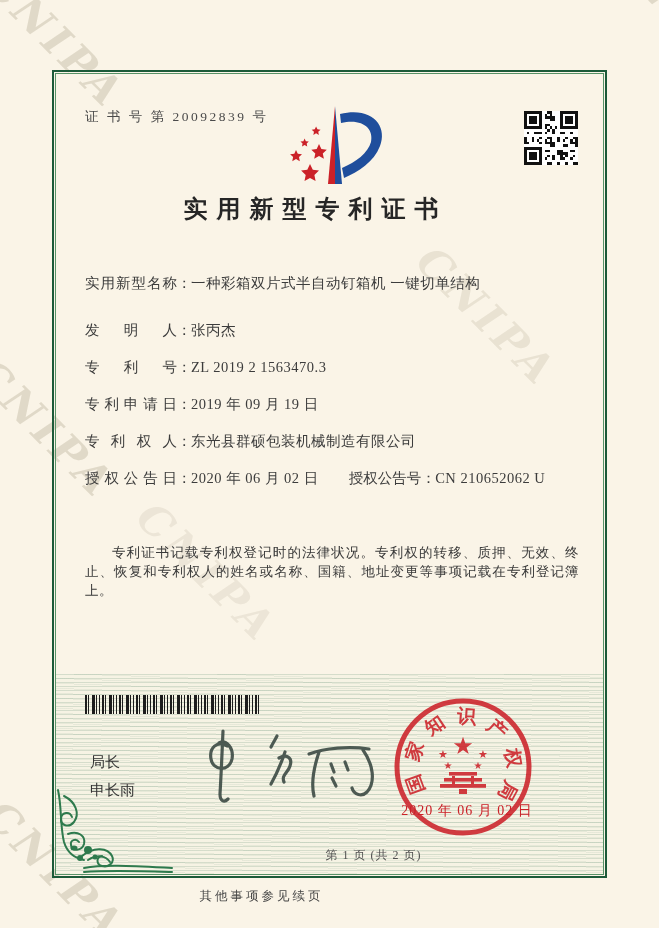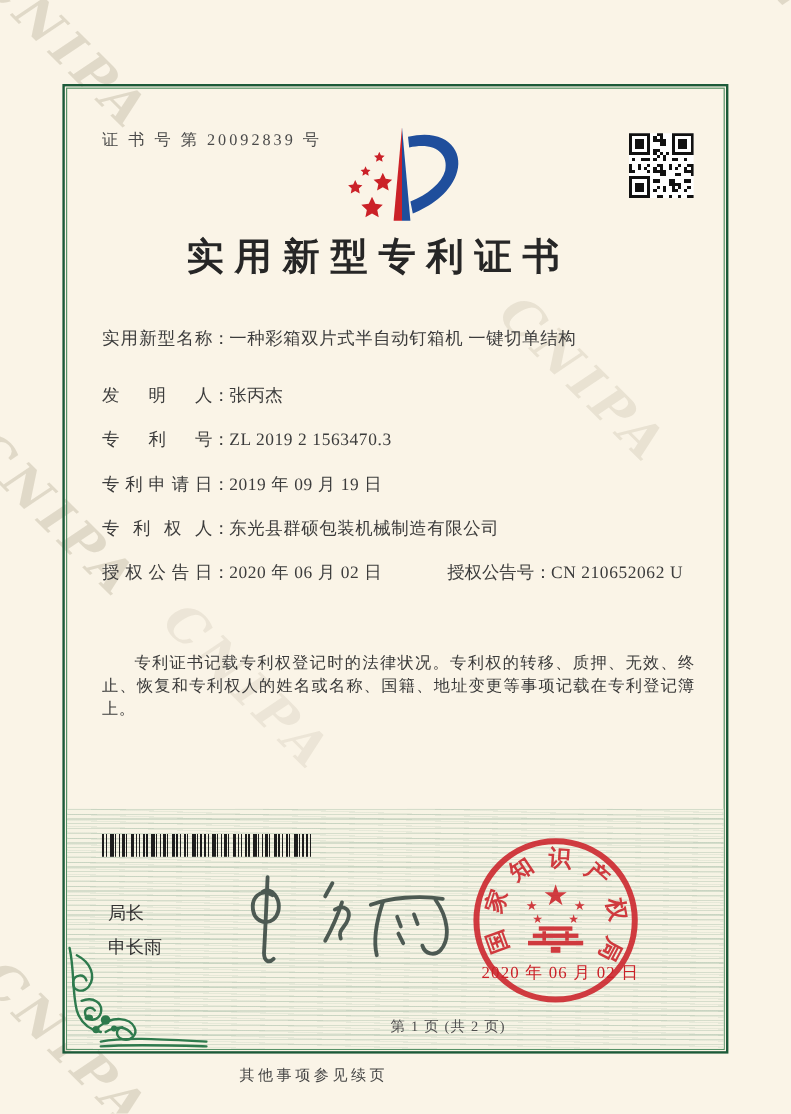--- a/index.html
+++ b/index.html
@@ -36,33 +36,33 @@
       repeating-linear-gradient(2deg, rgba(96,142,114,0.10) 0 1px, rgba(0,0,0,0) 1px 5px),
       #f6f3e4;
   }
   .corner-flourish{position:absolute;left:0px;bottom:0px;z-index:2;}
   
   .cert-no{position:absolute;left:85px;top:108px;font-size:13.5px;letter-spacing:2.5px;color:#4a4a4a;z-index:3;}
   .qr{position:absolute;left:524px;top:111px;width:54px;height:54px;z-index:3;}
   .logo{position:absolute;left:264px;top:98px;width:132px;height:96px;z-index:3;}
   .title{
     position:absolute;left:0;top:193px;width:631px;text-align:center;
-    font-size:31px;font-weight:700;letter-spacing:9px;color:#262626;z-index:3;
+    font-size:24px;font-weight:700;letter-spacing:9px;color:#262626;z-index:3;
   }
   
   .fields{position:absolute;left:85px;top:272px;width:500px;z-index:3;font-size:14.5px;color:#3c3c3c;}
   .frow{line-height:23px;margin-bottom:14px;white-space:nowrap;}
   .frow.first{margin-bottom:24px;}
   .flabel{
     display:inline-block;width:92px;vertical-align:top;
     text-align:justify;text-align-last:justify;
   }
   .fcolon{display:inline-block;width:14px;}
   .fvalue{letter-spacing:0.5px;text-align:center;}
-  .grant-pair{margin-left:54px;}
+  .grant-pair{margin-left:30px;}
   
   .body-text{
     position:absolute;left:85px;top:543px;width:494px;z-index:3;
     font-size:13.5px;line-height:19px;color:#3a3a3a;letter-spacing:0.4px;text-align:justify;
   }
   .body-text p{margin:0;text-indent:2em;}
   
   .barcode{
     position:absolute;left:85px;top:695px;width:176px;height:19px;z-index:3;
     background:

